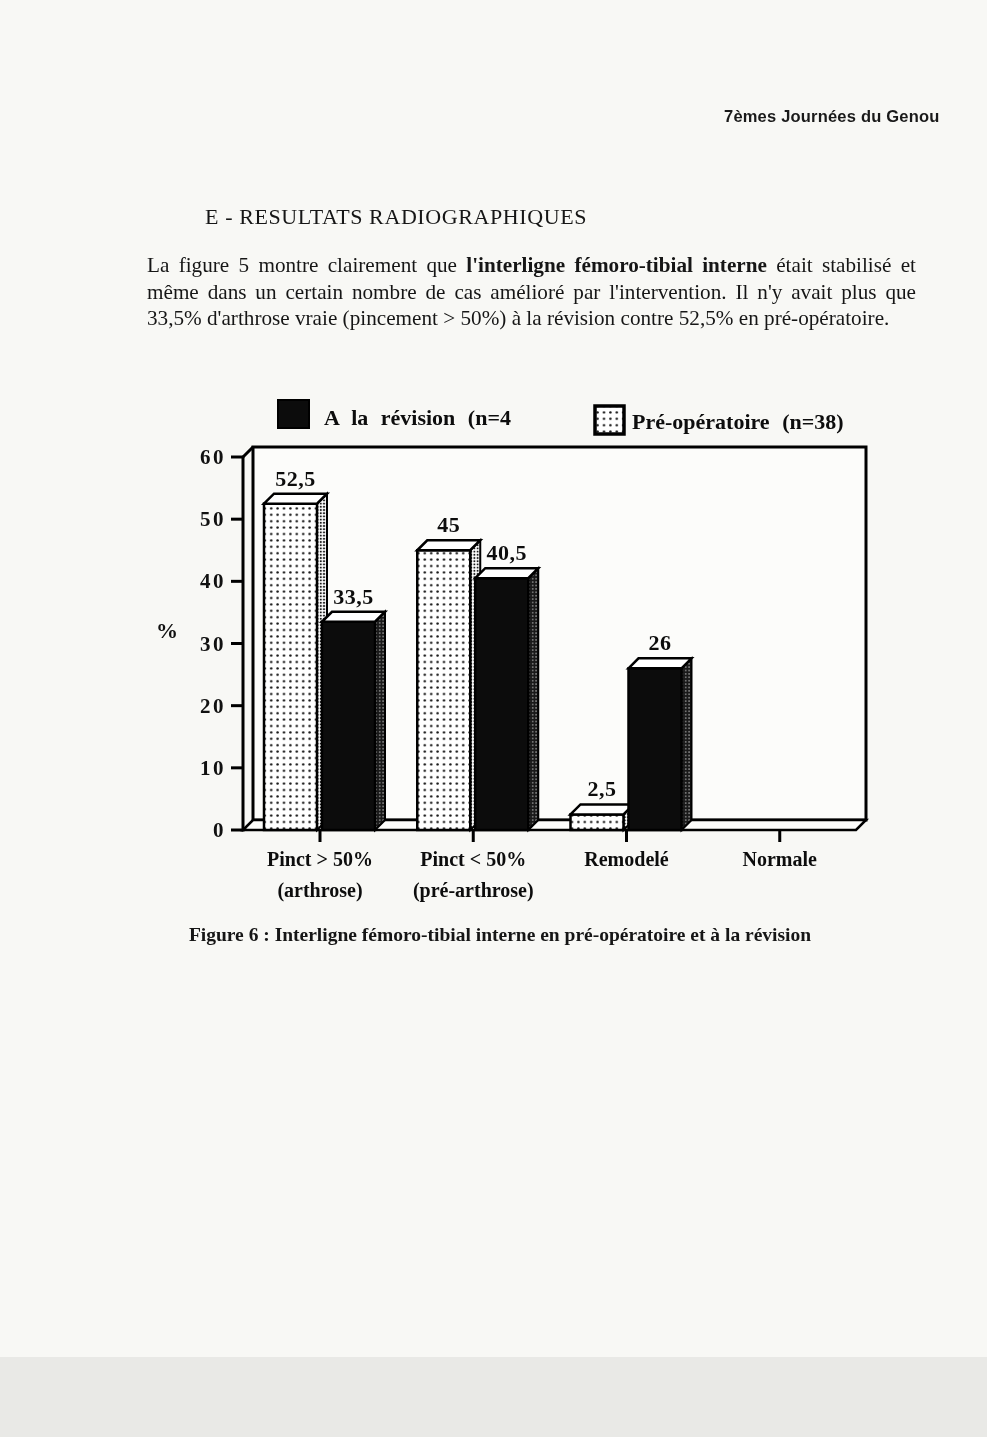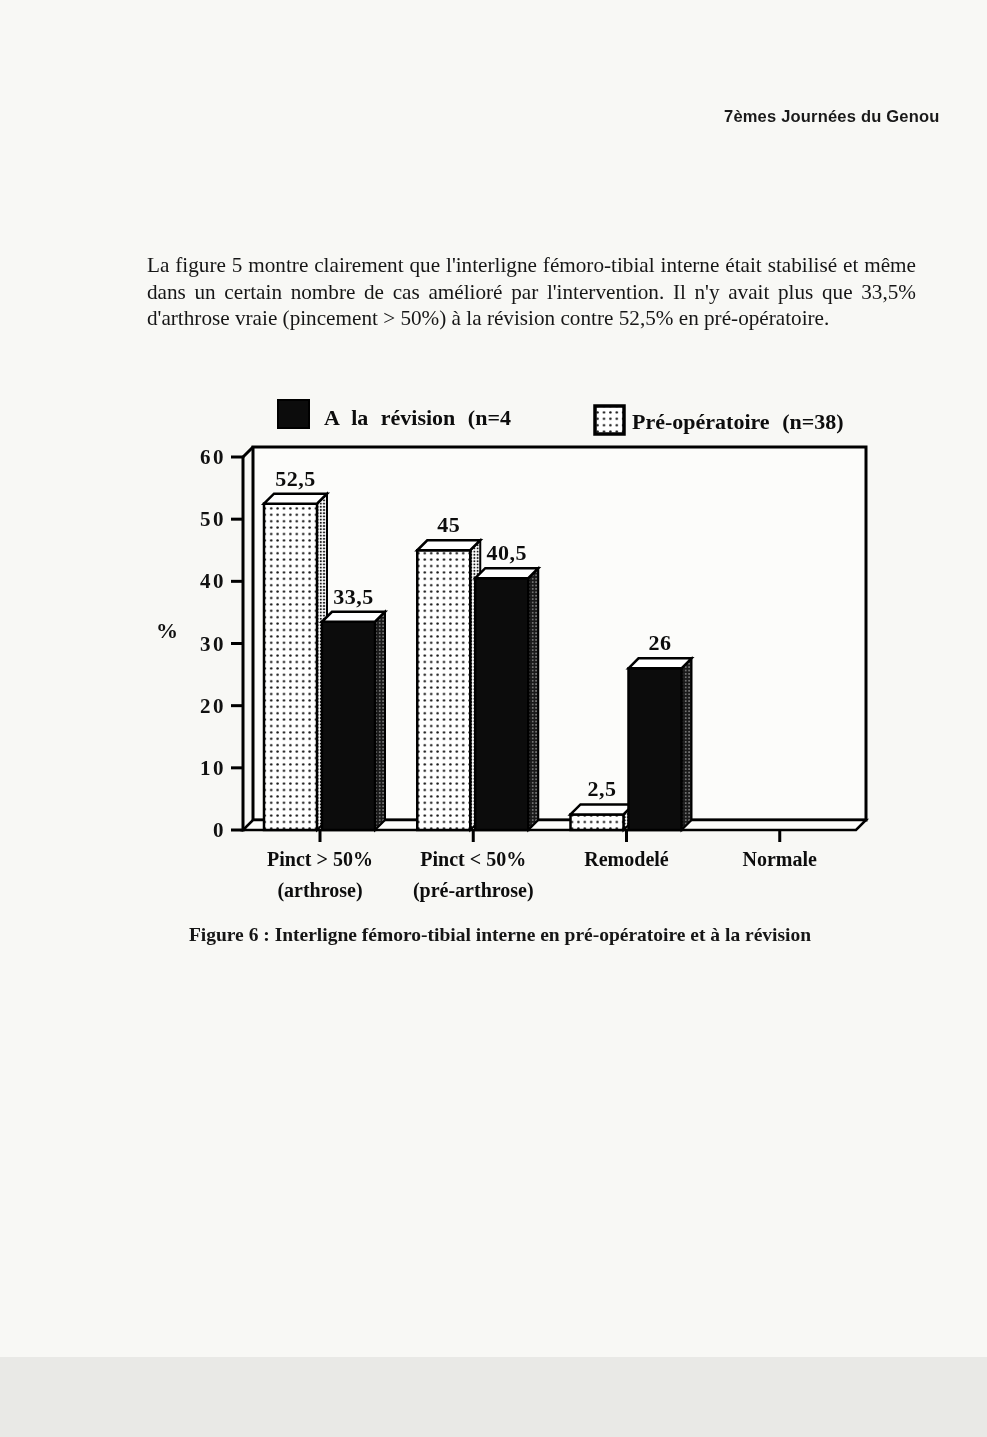--- a/index.html
+++ b/index.html
@@ -21,21 +21,21 @@
     position:absolute;top:204px;left:205px;
     font-size:22px;letter-spacing:.6px;
   }
   .para{
     position:absolute;left:147px;width:769px;
     font-size:21.2px;line-height:26.6px;
     text-align:justify;margin:0;
   }
   .para1{top:252px;}
   .para2{top:976px;}
-  .para b{font-weight:normal;}
+  .para b{font-weight:bold;}
   .chart{
     position:absolute;top:390px;left:140px;width:760px;height:515px;
   }
   .figure-caption{
     position:absolute;top:924px;left:120px;width:760px;
     text-align:center;font-weight:bold;font-size:19.5px;
   }
   .page-number{
     position:absolute;top:1383px;left:12px;width:987px;
     text-align:center;font-size:19.5px;
@@ -47,20 +47,21 @@
   .cat{font-family:"Liberation Serif",serif;font-weight:bold;font-size:20px;fill:#0d0d0d;}
   .leg{font-family:"Liberation Serif",serif;font-weight:bold;font-size:22px;word-spacing:7px;fill:#0d0d0d;}
 </style>
 </head>
 <body>
 
 <div class="page">
 
   <div class="running-header">7èmes Journées du Genou</div>
 
+  <div class="section-title">E - RESULTATS RADIOGRAPHIQUES</div>
 
   <p class="para para1"><span>La figure 5 montre clairement que </span><b>l'interligne fémoro-tibial interne</b><span> était stabilisé et même dans un certain nombre de cas amélioré par l'intervention. Il n'y avait plus que 33,5% d'arthrose vraie (pincement &gt; 50%) à la révision contre 52,5% en pré-opératoire.</span></p>
 
   <div class="chart" id="chart"><svg viewBox="0 0 760 515" width="760" height="515">
         <defs>
           <pattern id="dots" width="6.4" height="6.4" patternUnits="userSpaceOnUse">
             <rect width="6.4" height="6.4" fill="#ffffff"></rect>
             <circle cx="3.2" cy="3.2" r="1.25" fill="#101010"></circle>
           </pattern>
           <pattern id="dotsDense" width="3.2" height="3.2" patternUnits="userSpaceOnUse">

